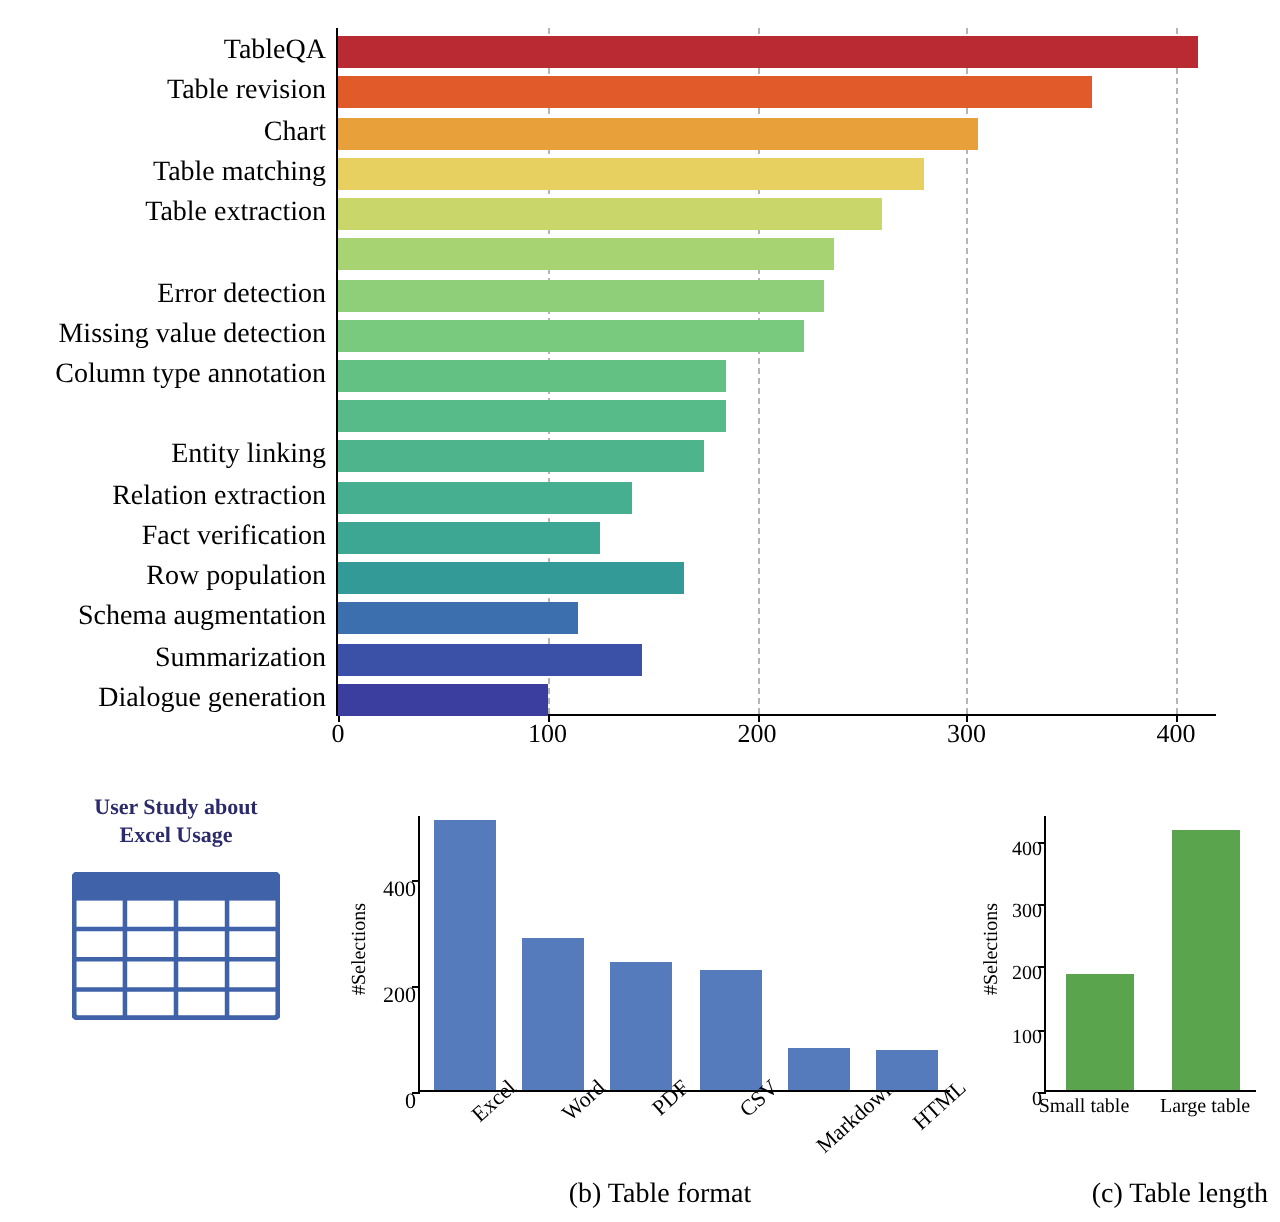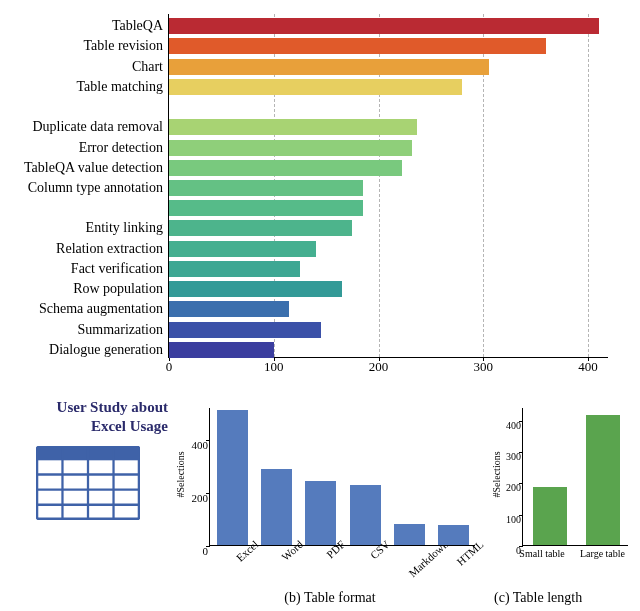--- a/index.html
+++ b/index.html
@@ -92,24 +92,23 @@
     position: absolute;
     left: 8px;
     top: 0;
     width: 160px;
     text-align: center;
   }
   .study .title {
     font-weight: bold;
     color: #2b2b6b;
     font-family: "Times New Roman", serif;
-    font-size: 15px;
+    font-size: 11px;
     line-height: 1.25;
     margin-bottom: 10px;
-    text-align: right;
   }
   .table-icon {
     margin: 0 auto;
     width: 104px;
   }
 
   
   .chart-b {
     position: absolute;
     left: 175px;
@@ -237,21 +236,21 @@
     bottom: -14px;
     transform: translateX(-50%);
     font-size: 10px;
     white-space: nowrap;
   }
   .chart-c .caption {
     position: absolute;
     left: 0;
     right: 0;
     bottom: -2px;
-    text-align: left;
+    text-align: right;
     font-size: 14px;
   }
 </style>
 </head>
 <body>
 
 <div class="chart-a">
   <div class="plot">
 
   <div class="tickmark" style="left: 0px;"></div>
@@ -277,30 +276,33 @@
         <div class="bar" style="width: 377.143px; background: rgb(224, 90, 42);"></div>
       </div>
       <div class="row" style="top: 42.5882px; width: 440px;">
         <div class="lbl">Chart</div>
         <div class="bar" style="width: 319.524px; background: rgb(232, 160, 58);"></div>
       </div>
       <div class="row" style="top: 62.8235px; width: 440px;">
         <div class="lbl">Table matching</div>
         <div class="bar" style="width: 293.333px; background: rgb(231, 207, 96);"></div>
       </div>
+      <div class="row" style="top: 83.0588px; width: 440px;">
+        <div class="lbl">Table extraction</div>
+        <div class="bar" style="width: 272.381px; background: rgb(200, 214, 106);"></div>
+      </div>
       <div class="row" style="top: 103.294px; width: 440px;">
-        <div class="lbl">Duplicate data removal</div>
         <div class="bar" style="width: 248.286px; background: rgb(168, 211, 115);"></div>
       </div>
       <div class="row" style="top: 123.529px; width: 440px;">
         <div class="lbl">Error detection</div>
         <div class="bar" style="width: 243.048px; background: rgb(143, 207, 122);"></div>
       </div>
       <div class="row" style="top: 143.765px; width: 440px;">
-        <div class="lbl">TableQA value detection</div>
+        <div class="lbl">Missing value detection</div>
         <div class="bar" style="width: 232.571px; background: rgb(121, 201, 126);"></div>
       </div>
       <div class="row" style="top: 164px; width: 440px;">
         <div class="lbl">Column type annotation</div>
         <div class="bar" style="width: 193.81px; background: rgb(100, 193, 132);"></div>
       </div>
       <div class="row" style="top: 184.235px; width: 440px;">
         <div class="bar" style="width: 193.81px; background: rgb(86, 187, 137);"></div>
       </div>
       <div class="row" style="top: 224.706px; width: 440px;">

